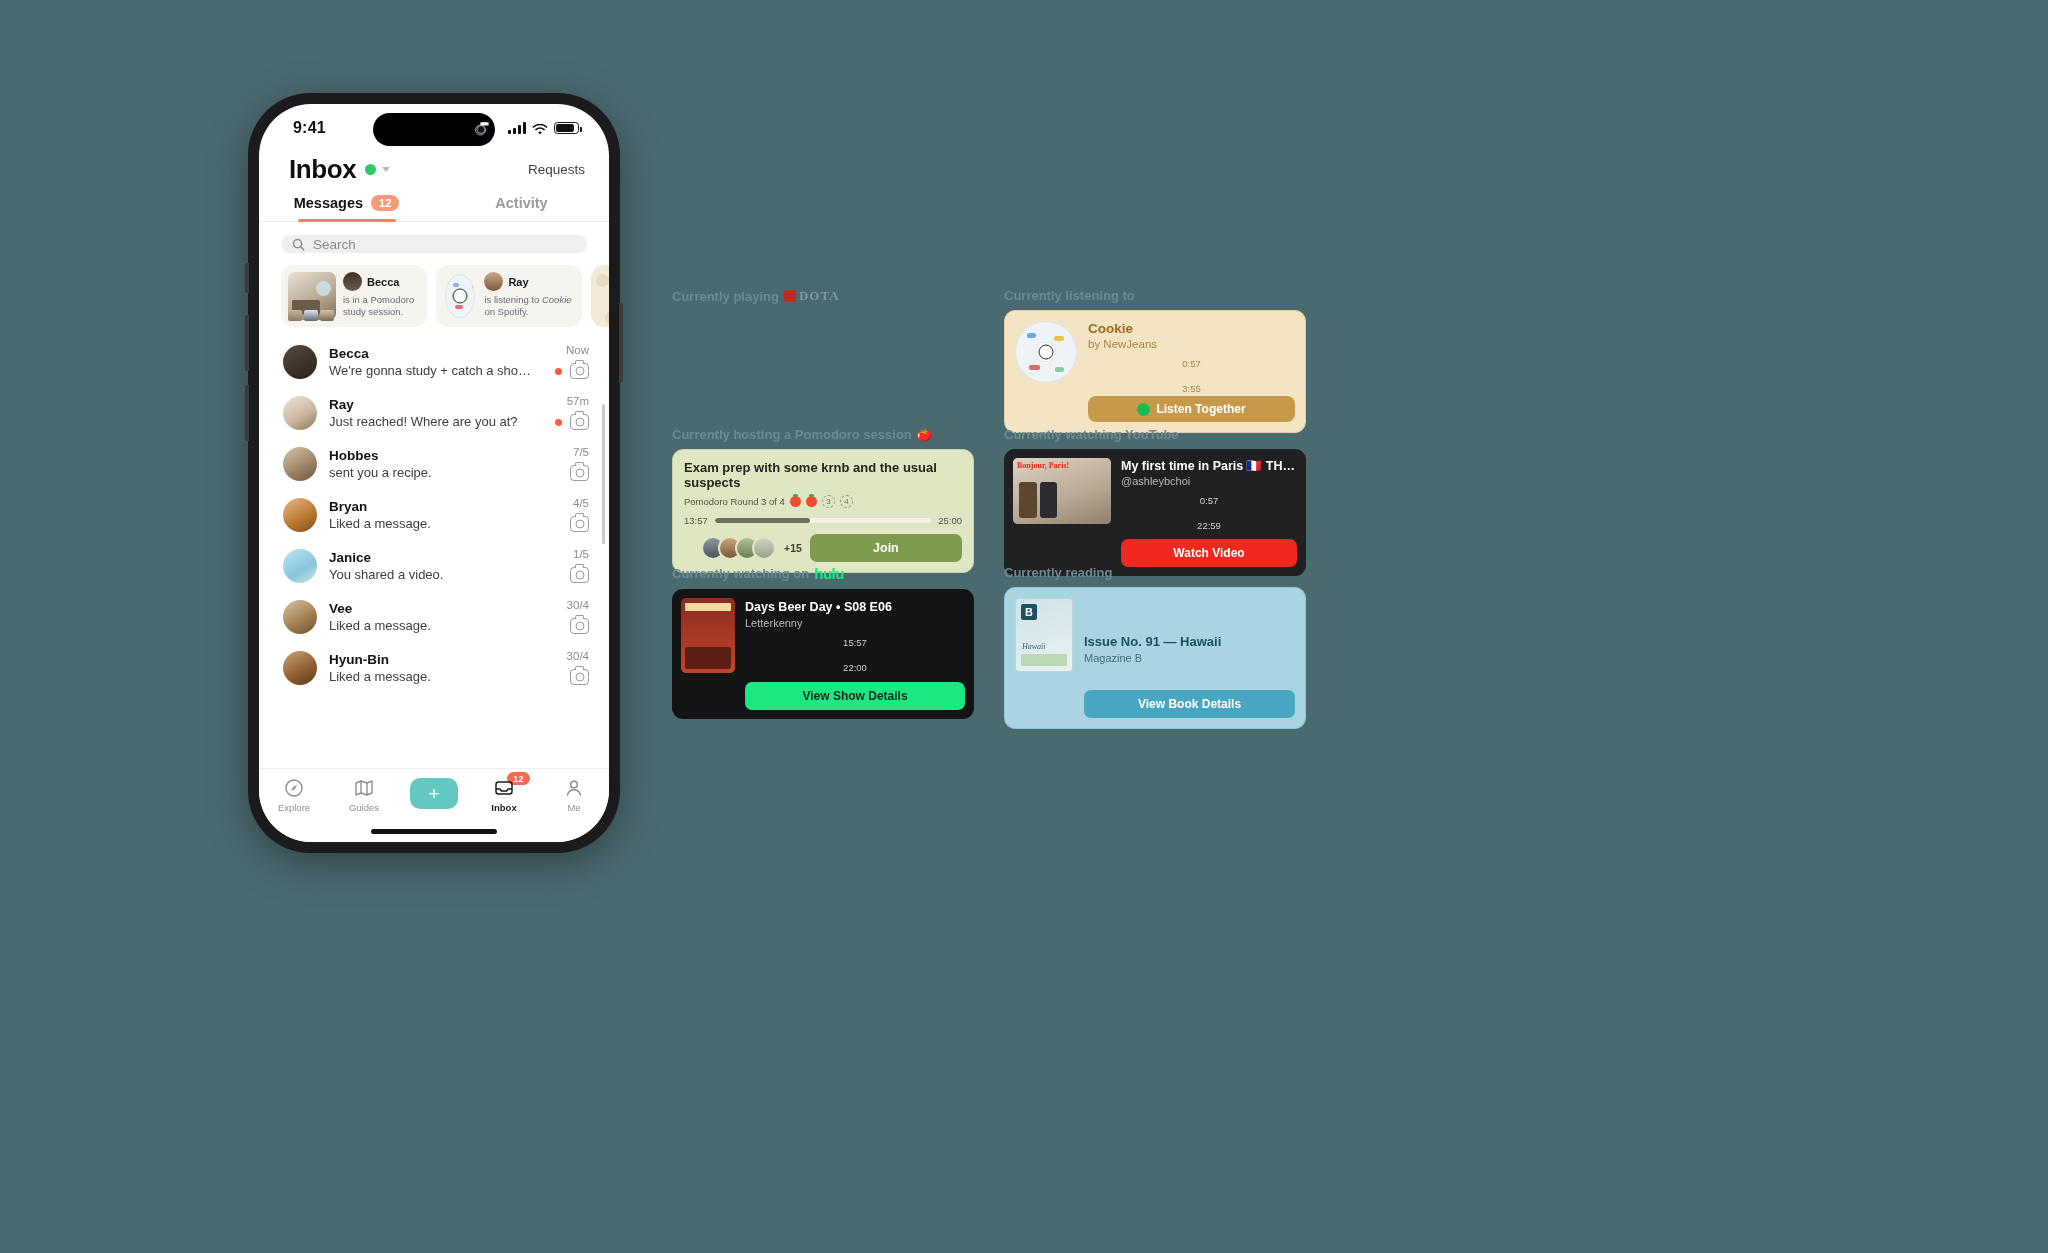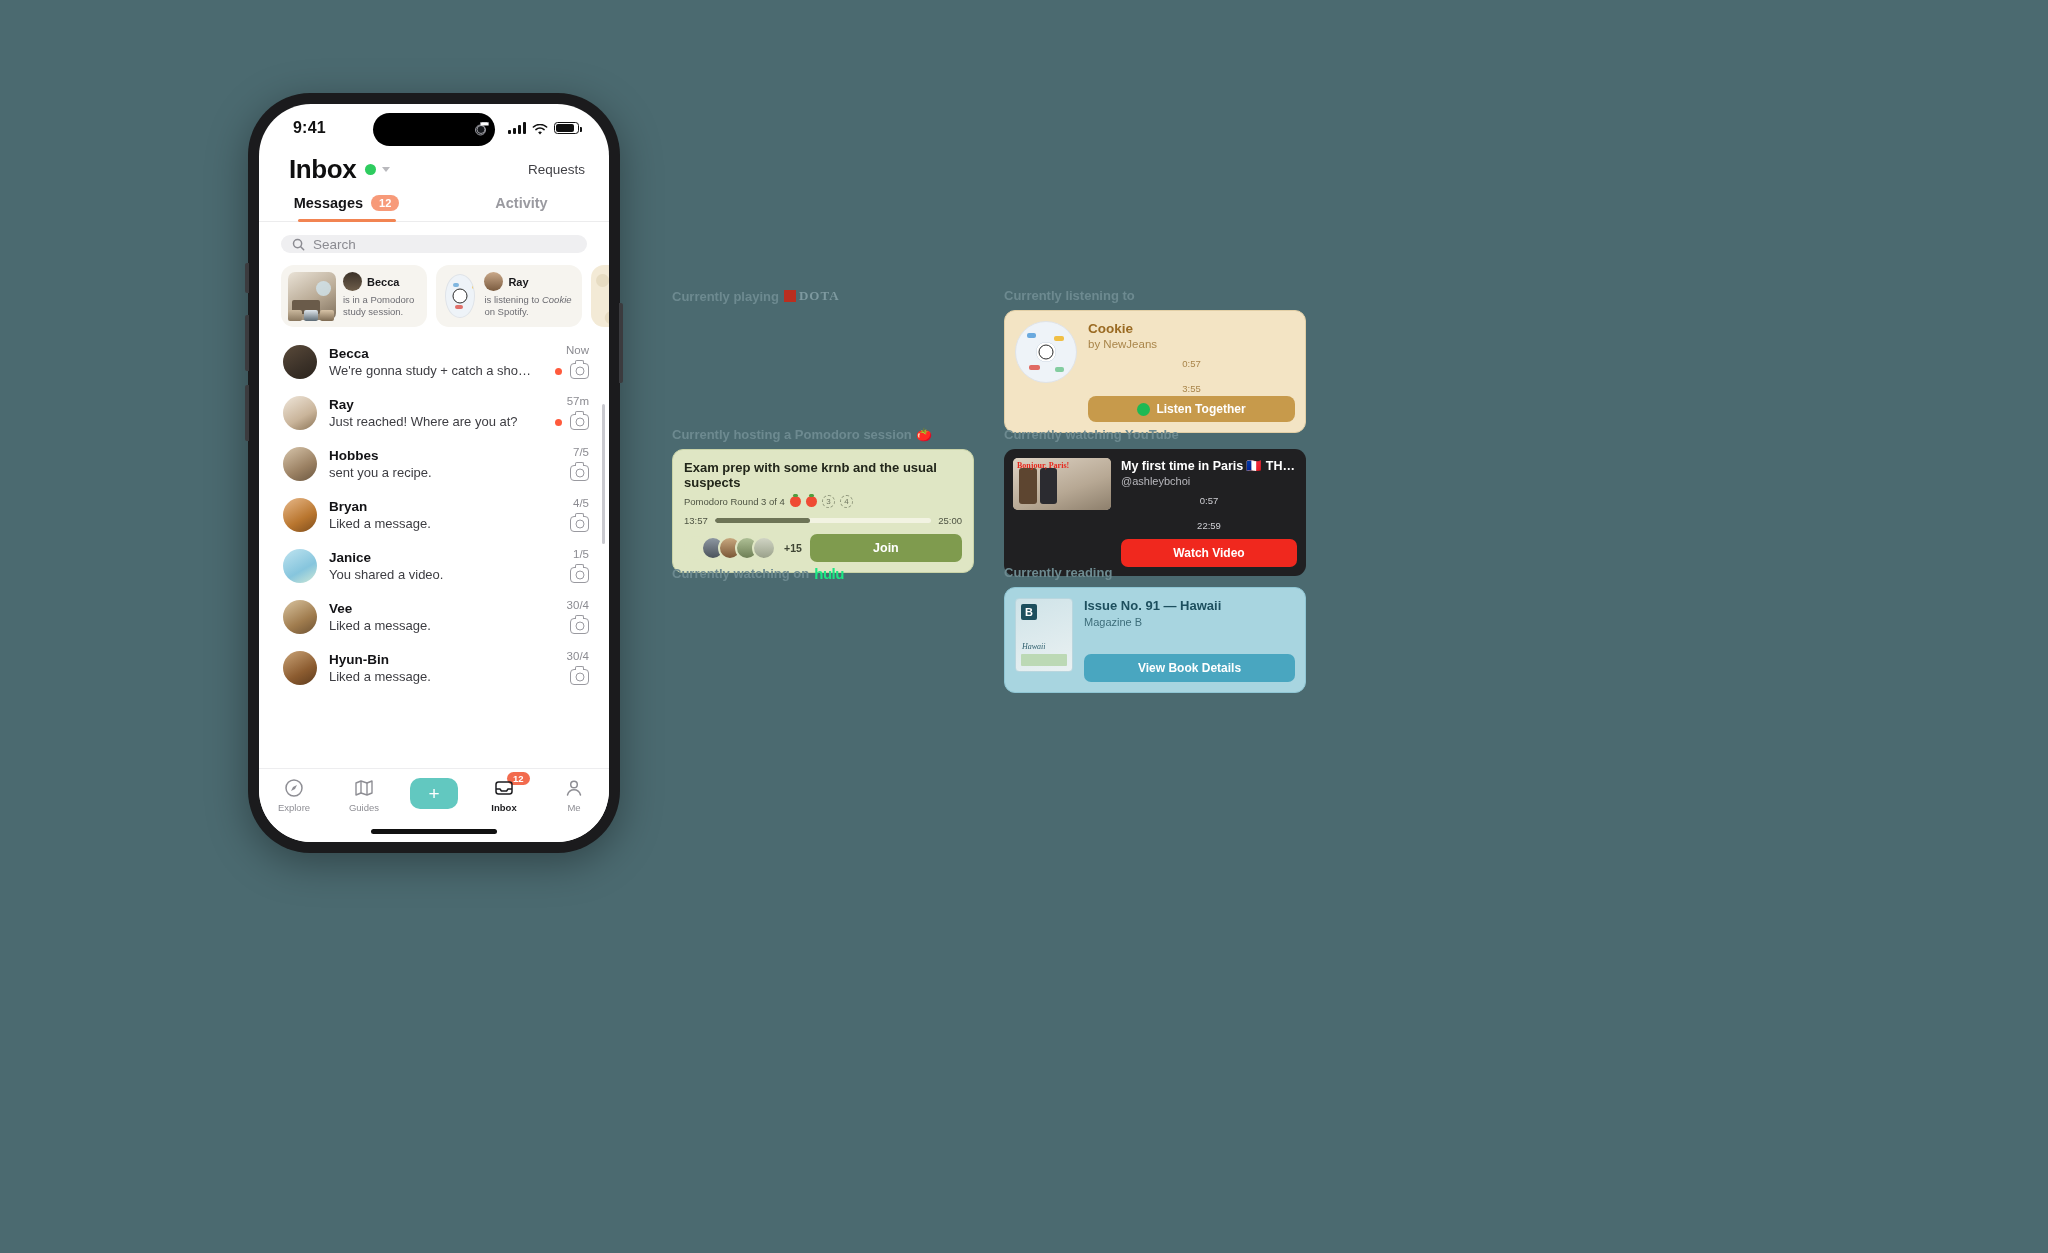--- a/index.html
+++ b/index.html
@@ -188,32 +188,32 @@
   #spot-sub { font-size:11.5px; color:#a9854a; margin-top:2px;}
   .bar-g { flex:1; height:5px; border-radius:3px; background:#ded0ad;}
   .bar-g i { display:block;height:100%;background:#b08a3e;border-radius:3px;}
   .tg { font-size:9.5px; color:#a9854a;}
   .btn-spot { background:#c79a4b; color:#fff; font-size:12px; font-weight:700; border-radius:8px; padding:6px 0; text-align:center; margin-top:2px; display:flex;align-items:center;justify-content:center;gap:6px;}
   .spot-dot { width:13px;height:13px;border-radius:50%;background:#1db954; display:inline-block; position:relative;}
 
   
   #w-yt { left:1004px; top:427px; width:302px;}
   #yt-card { background:#202022; display:flex; gap:10px; padding:9px;}
-  #yt-art { width:98px;height:52px;border-radius:5px; flex:0 0 auto; overflow:hidden; position:relative; background:#c7b9a6;}
+  #yt-art { width:98px;height:66px;border-radius:5px; flex:0 0 auto; overflow:hidden; position:relative; background:#c7b9a6;}
   #yt-info { flex:1; min-width:0;}
   #yt-title { font-size:12.5px; font-weight:700; color:#fff; white-space:nowrap; overflow:hidden; text-overflow:ellipsis;}
   #yt-sub { font-size:11px; color:#b8b8bd; margin-top:2px;}
   .btn-yt { background:#f0281e; color:#fff; font-size:12px; font-weight:700; border-radius:7px; padding:7px 0; text-align:center; margin-top:8px;}
 
   
   #w-mag { left:1004px; top:565px; width:302px;}
   #mag-card { background:#a8d5e0; border:1px solid #8fc6d4; display:flex; gap:11px; padding:10px;}
   #mag-art { width:58px;height:74px;border-radius:4px; flex:0 0 auto; background:linear-gradient(160deg,#cfe3e8,#eaf1f2); position:relative; overflow:hidden; border:1px solid #b9d6de;}
   #mag-info { flex:1; min-width:0;}
-  #mag-title { font-size:13px; font-weight:700; color:#1d4f5e;}
+  #mag-title { font-size:13px; font-weight:700; color:#1d4f5e;margin-top:36px;}
   #mag-sub { font-size:11px; color:#3d6d7a; margin-top:3px;}
   .btn-mag { background:#49a6c0; color:#fff; font-size:12px; font-weight:700; border-radius:7px; padding:7px 0; text-align:center; margin-top:26px;}
 
   .rowflex { display:flex; align-items:center; gap:7px; margin-top:8px;flex-direction:column;}
 </style>
 </head>
 <body>
 
 <div id="phone">
   <div class="pw-right"></div>
@@ -518,20 +518,38 @@
       <span class="btn-green">Join</span>
     </div>
   </div>
 </div>
 
 <div class="wcol" id="w-hulu">
   <div class="wlabel">
     <span>Currently watching on</span>
     <span class="hulu-logo">hulu</span>
   </div>
+  <div class="wcard" id="hulu-card">
+    <div id="hulu-art">
+      <div style="position:absolute;inset:5px 4px auto 4px;height:8px;background:#f2d9a0;border-radius:1px"></div>
+      <div style="position:absolute;bottom:4px;left:4px;right:4px;height:22px;background:#5d1f15;border-radius:2px"></div>
+    </div>
+    <div id="hulu-info">
+      <div id="hulu-title">Days Beer Day • S08 E06</div>
+      <div id="hulu-sub">Letterkenny</div>
+      <div class="rowflex">
+        <span class="tt">15:57</span>
+        <span class="bar-d">
+            <i style="width:70%"></i>
+          </span>
+        <span class="tt">22:00</span>
+      </div>
+      <div class="btn-hulu">View Show Details</div>
+    </div>
+  </div>
 </div>
 
 <div class="wcol" id="w-spot">
   <div class="wlabel">
     <span>Currently listening to</span>
   </div>
   <div class="wcard" id="spot-card">
     <div id="spot-cd" class="cd" style="width:62px;height:62px;margin:0">
       <span class="sq" style="left:11px;top:11px;width:9px;height:5px;background:#6aa9de"></span>
       <span class="sq" style="left:38px;top:14px;width:10px;height:5px;background:#f0bf45"></span>

